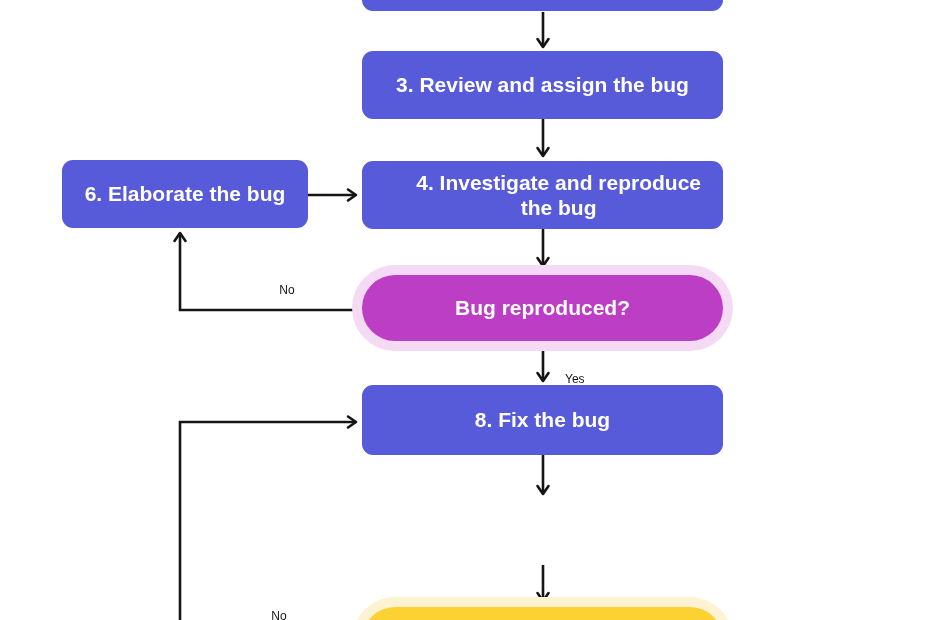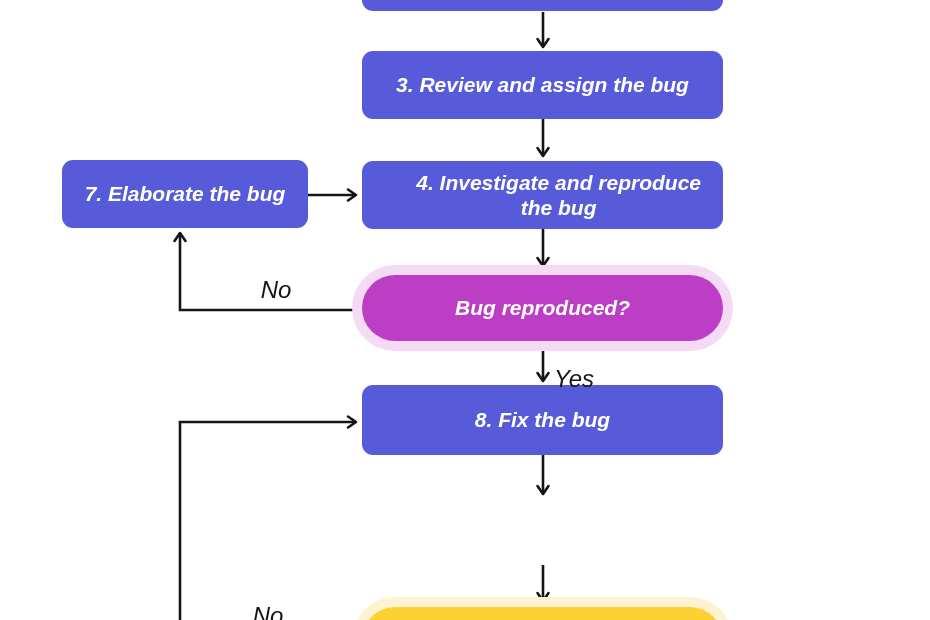--- a/index.html
+++ b/index.html
@@ -17,21 +17,20 @@
   body {
     font-family: "Liberation Sans", "DejaVu Sans", sans-serif;
     background: #ffffff;
   }
   .canvas {
     position: relative;
     width: 842px;
     height: 620px;
     background: var(--canvas-bg);
     overflow: hidden;
-    font-style: italic;
   }
   .edges {
     position: absolute;
     left: 0; top: 0;
     width: 930px; height: 620px;
     display: block;
   }
   .edges path.edge {
     fill: none;
     stroke: var(--edge-line);
@@ -79,23 +78,24 @@
   .n-step3    { left: 362px; top:  51px; width: 361px; height: 68px; }
   .n-step6    { left:  62px; top: 160px; width: 246px; height: 68px; }
   .n-step4    { left: 362px; top: 161px; width: 361px; height: 68px; justify-content: flex-end; }
   .n-decision1{ left: 362px; top: 275px; width: 361px; height: 66px; }
   .n-step5    { left: 362px; top: 385px; width: 361px; height: 70px; }
   .n-step7    { left: 362px; top: 497px; width: 361px; height: 68px; }
   .n-decision2{ left: 362px; top: 607px; width: 361px; height: 66px; }
   .edge-label {
     position: absolute;
     color: var(--edge-label-text);
-    font-size: 24px;
+    font-size: 12px;
     font-weight: 400;
     line-height: 22px;
+    margin-left: 11px;
   }
   .l-no-upper { left: 250px; top: 279px; width: 52px; text-align: center; }
   .l-yes      { left: 554px; top: 368px; }
   .l-no-lower { left: 242px; top: 605px; width: 52px; text-align: center; }
 </style>
 </head>
 <body>
 
 <div class="canvas">
 
@@ -116,21 +116,21 @@
     <path class="edge" d="M543 565 V601" marker-end="url(#arrowhead)"></path>
   </svg>
 
   <div class="node process n-top"></div>
 
   <div class="node process n-step3">
     <span>3. Review and assign the bug</span>
   </div>
 
   <div class="node process n-step6">
-    <span>7. Elaborate the bug</span>
+    <span>6. Elaborate the bug</span>
   </div>
 
   <div class="node process n-step4">
     <span>4. Investigate and reproduce
 the bug</span>
   </div>
 
   <div class="node decision magenta n-decision1">
     <span>Bug reproduced?</span>
   </div>

